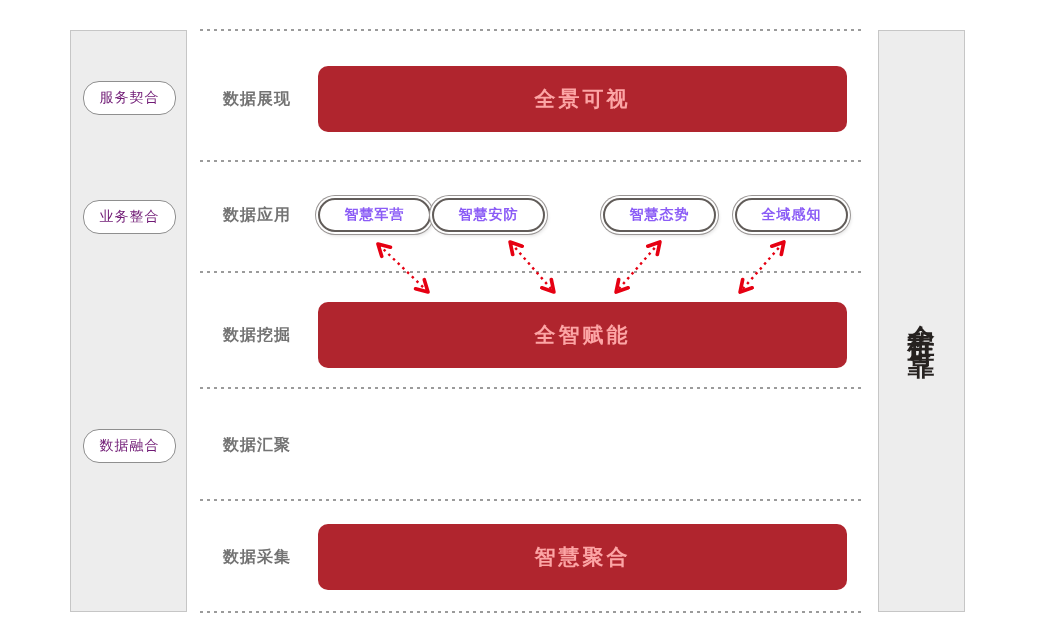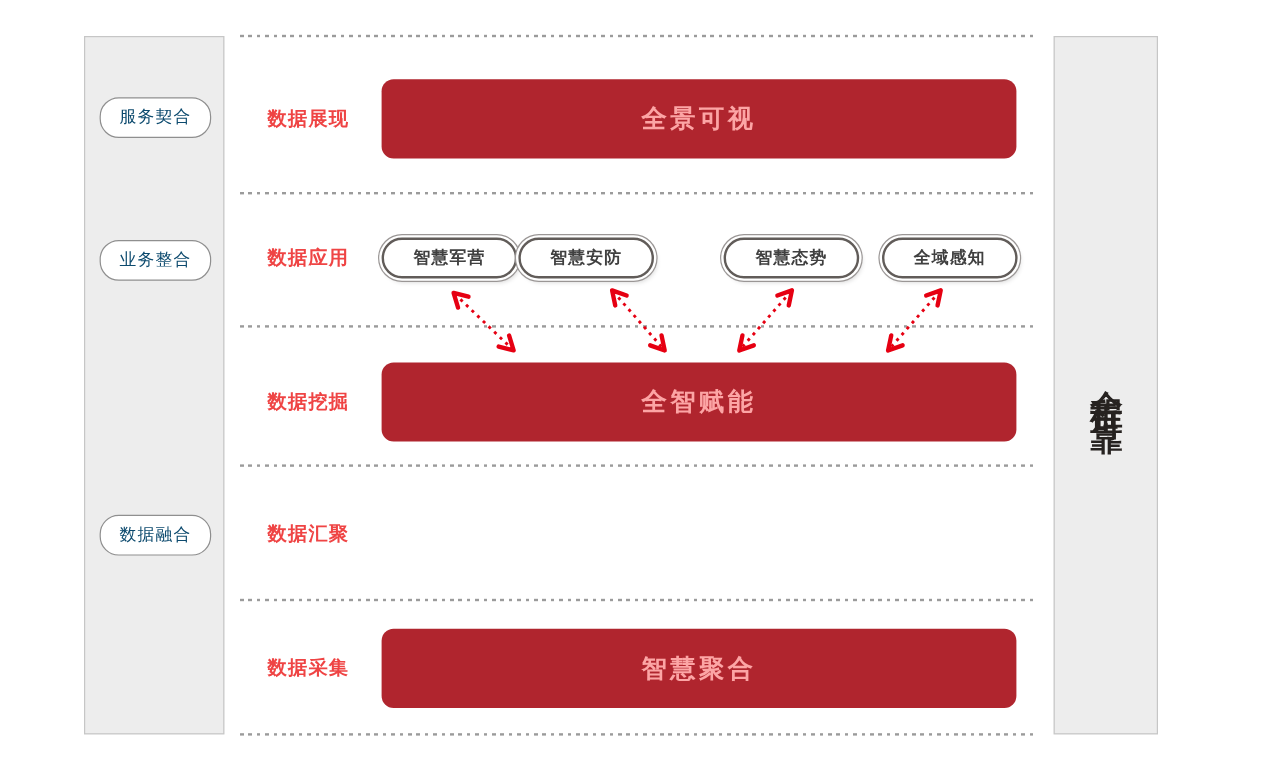--- a/index.html
+++ b/index.html
@@ -9,44 +9,44 @@
   }
   .side-panel{
     position:absolute;top:30px;height:582px;background:#ededed;
     border:1px solid #c6c6c6;box-sizing:border-box;
   }
   .side-panel.left{left:70px;width:117px;}
   .side-panel.right{left:878px;width:87px;display:flex;align-items:center;justify-content:center;}
   .side-pill{
     position:absolute;left:12px;width:91px;height:32px;background:#fff;
     border:1px solid #8f8f8f;border-radius:16px;display:flex;align-items:center;
-    justify-content:center;font-size:14px;color:#0c4a6e;letter-spacing:1px;
+    justify-content:center;font-size:14px;color:#701a75;letter-spacing:1px;
   }
   .vertical-label{
     writing-mode:vertical-rl;text-orientation:upright;font-size:27px;font-weight:bold;
     color:#262220;letter-spacing:9px;line-height:1;
   }
   .dashline{
     position:absolute;left:200px;width:662px;height:2px;
     background:repeating-linear-gradient(to right,#9b9b9b 0,#9b9b9b 3px,transparent 3px,transparent 7px);
   }
   .row-label{
     position:absolute;left:223px;height:20px;line-height:20px;
-    color:#ef4444;font-size:16px;font-weight:bold;letter-spacing:1px;
+    color:#737373;font-size:16px;font-weight:bold;letter-spacing:1px;
   }
   .banner{
     position:absolute;left:318px;width:529px;height:66px;background:#b0252e;
     border-radius:10px;display:flex;align-items:center;justify-content:center;
     color:#fca5a5;font-size:21px;font-weight:bold;letter-spacing:3px;
   }
   .app-pill{
     position:absolute;top:198px;width:113px;height:34px;background:#fff;
     border:2px solid #615c59;border-radius:17px;box-sizing:border-box;
     display:flex;align-items:center;justify-content:center;
-    font-size:14px;font-weight:bold;color:#404040;letter-spacing:1px;
+    font-size:14px;font-weight:bold;color:#8b5cf6;letter-spacing:1px;
     box-shadow:0 0 0 2px #fff,0 0 0 3px #9a9695,2px 3px 4px rgba(0,0,0,0.18);
   }
   .arrows{position:absolute;left:0;top:0;pointer-events:none;}
 </style>
 </head>
 <body>
 
 <div class="canvas">
 
   <div class="side-panel left">

